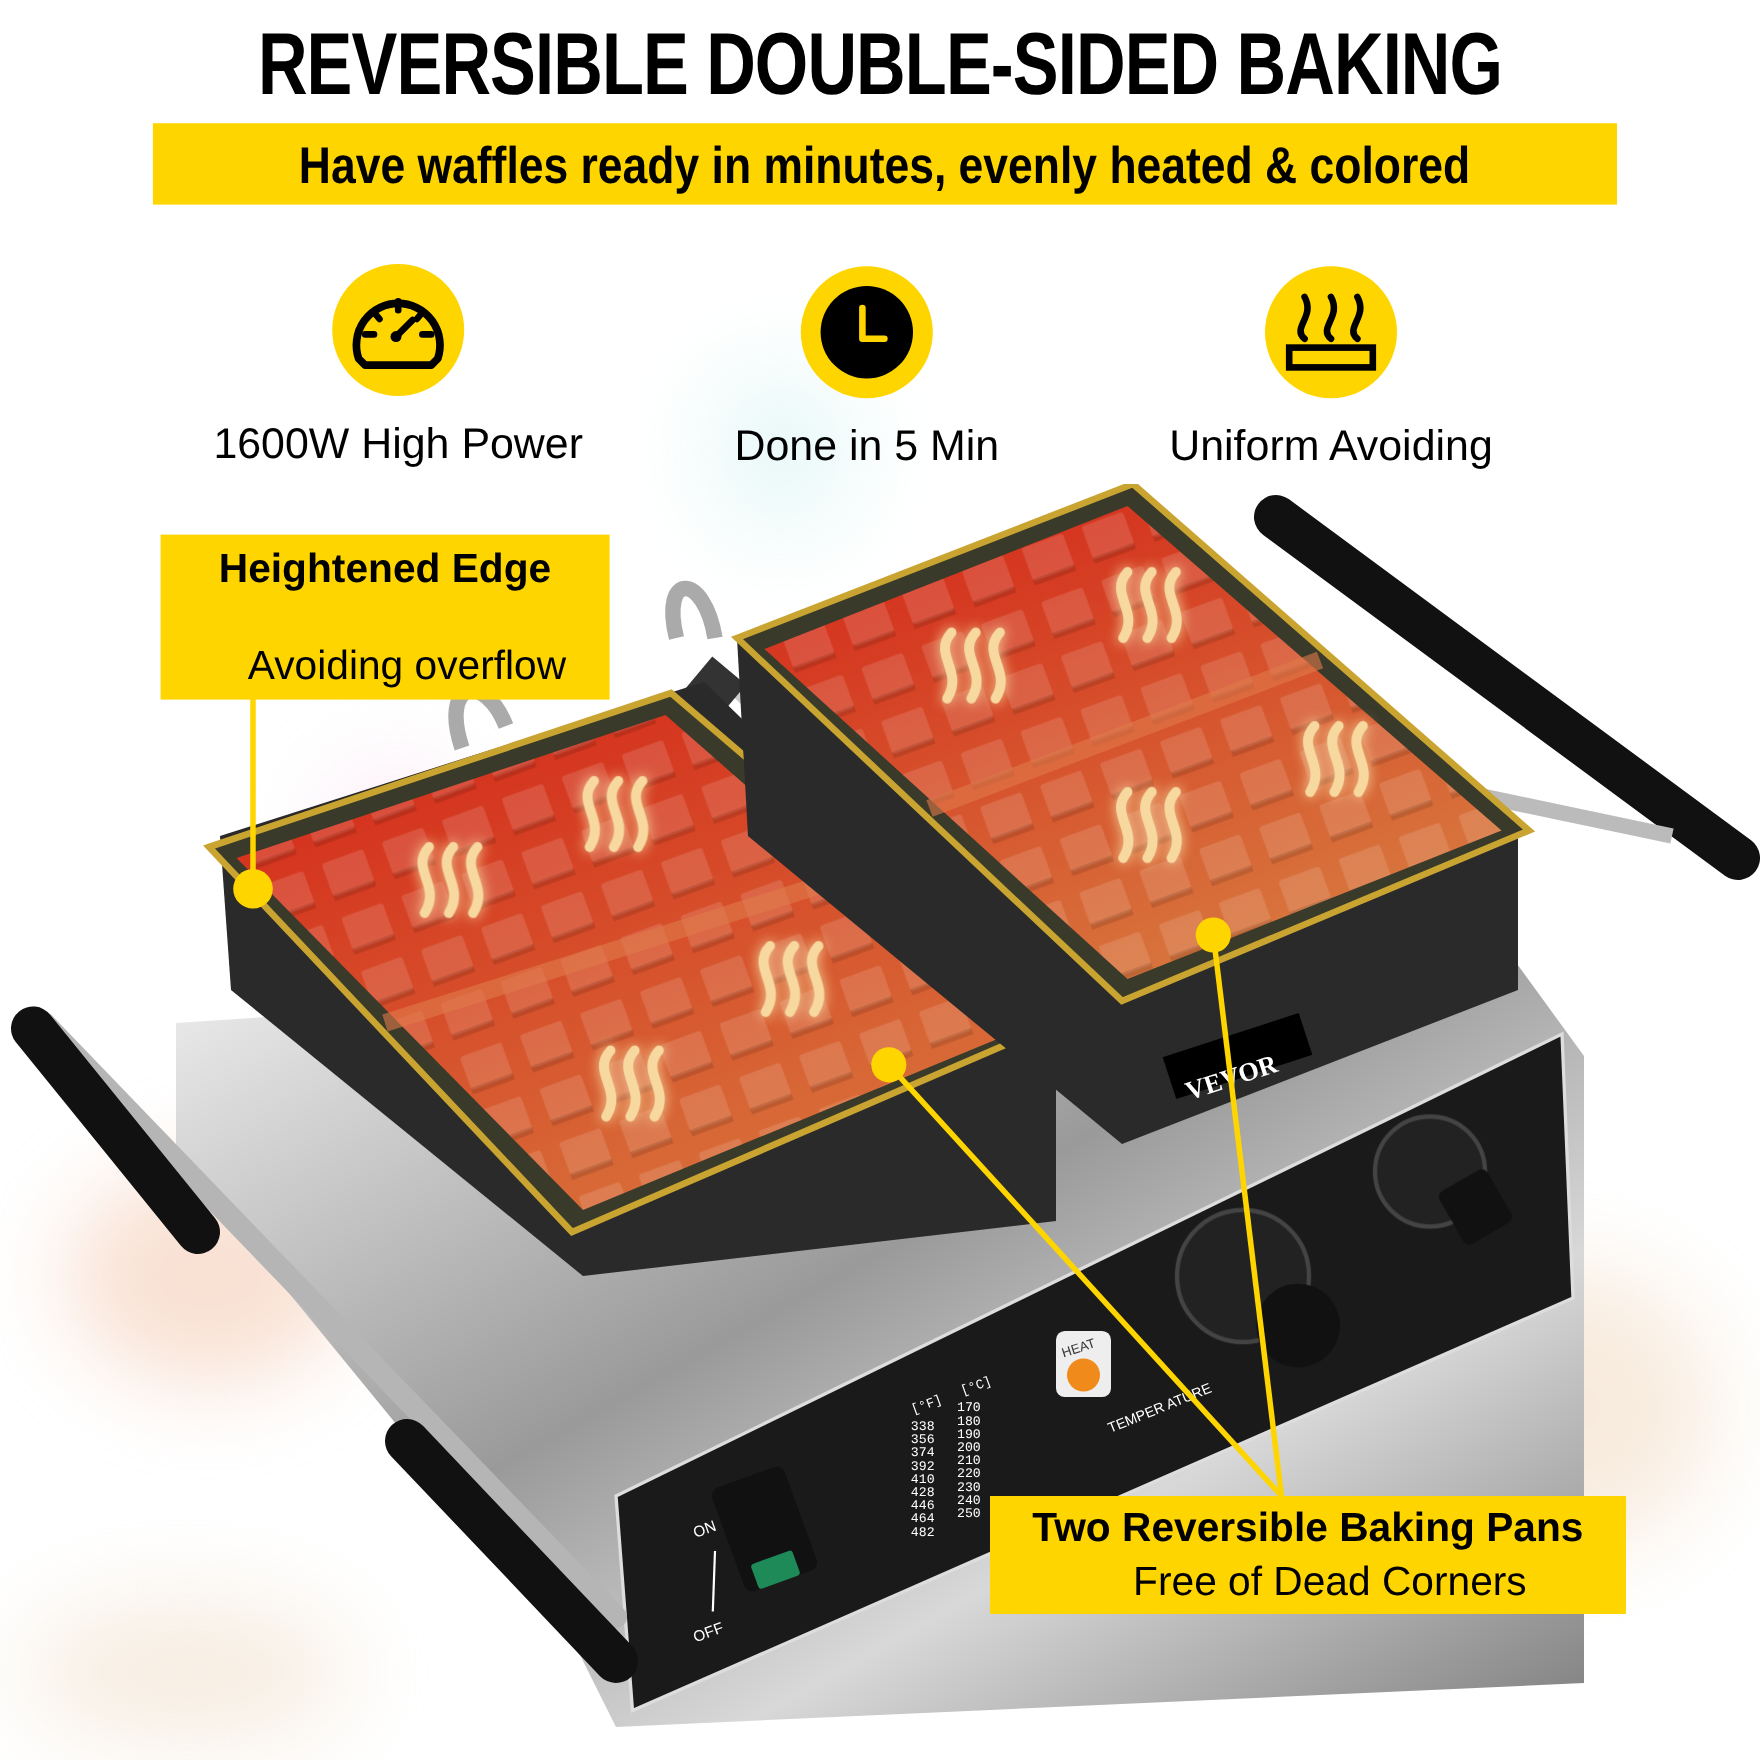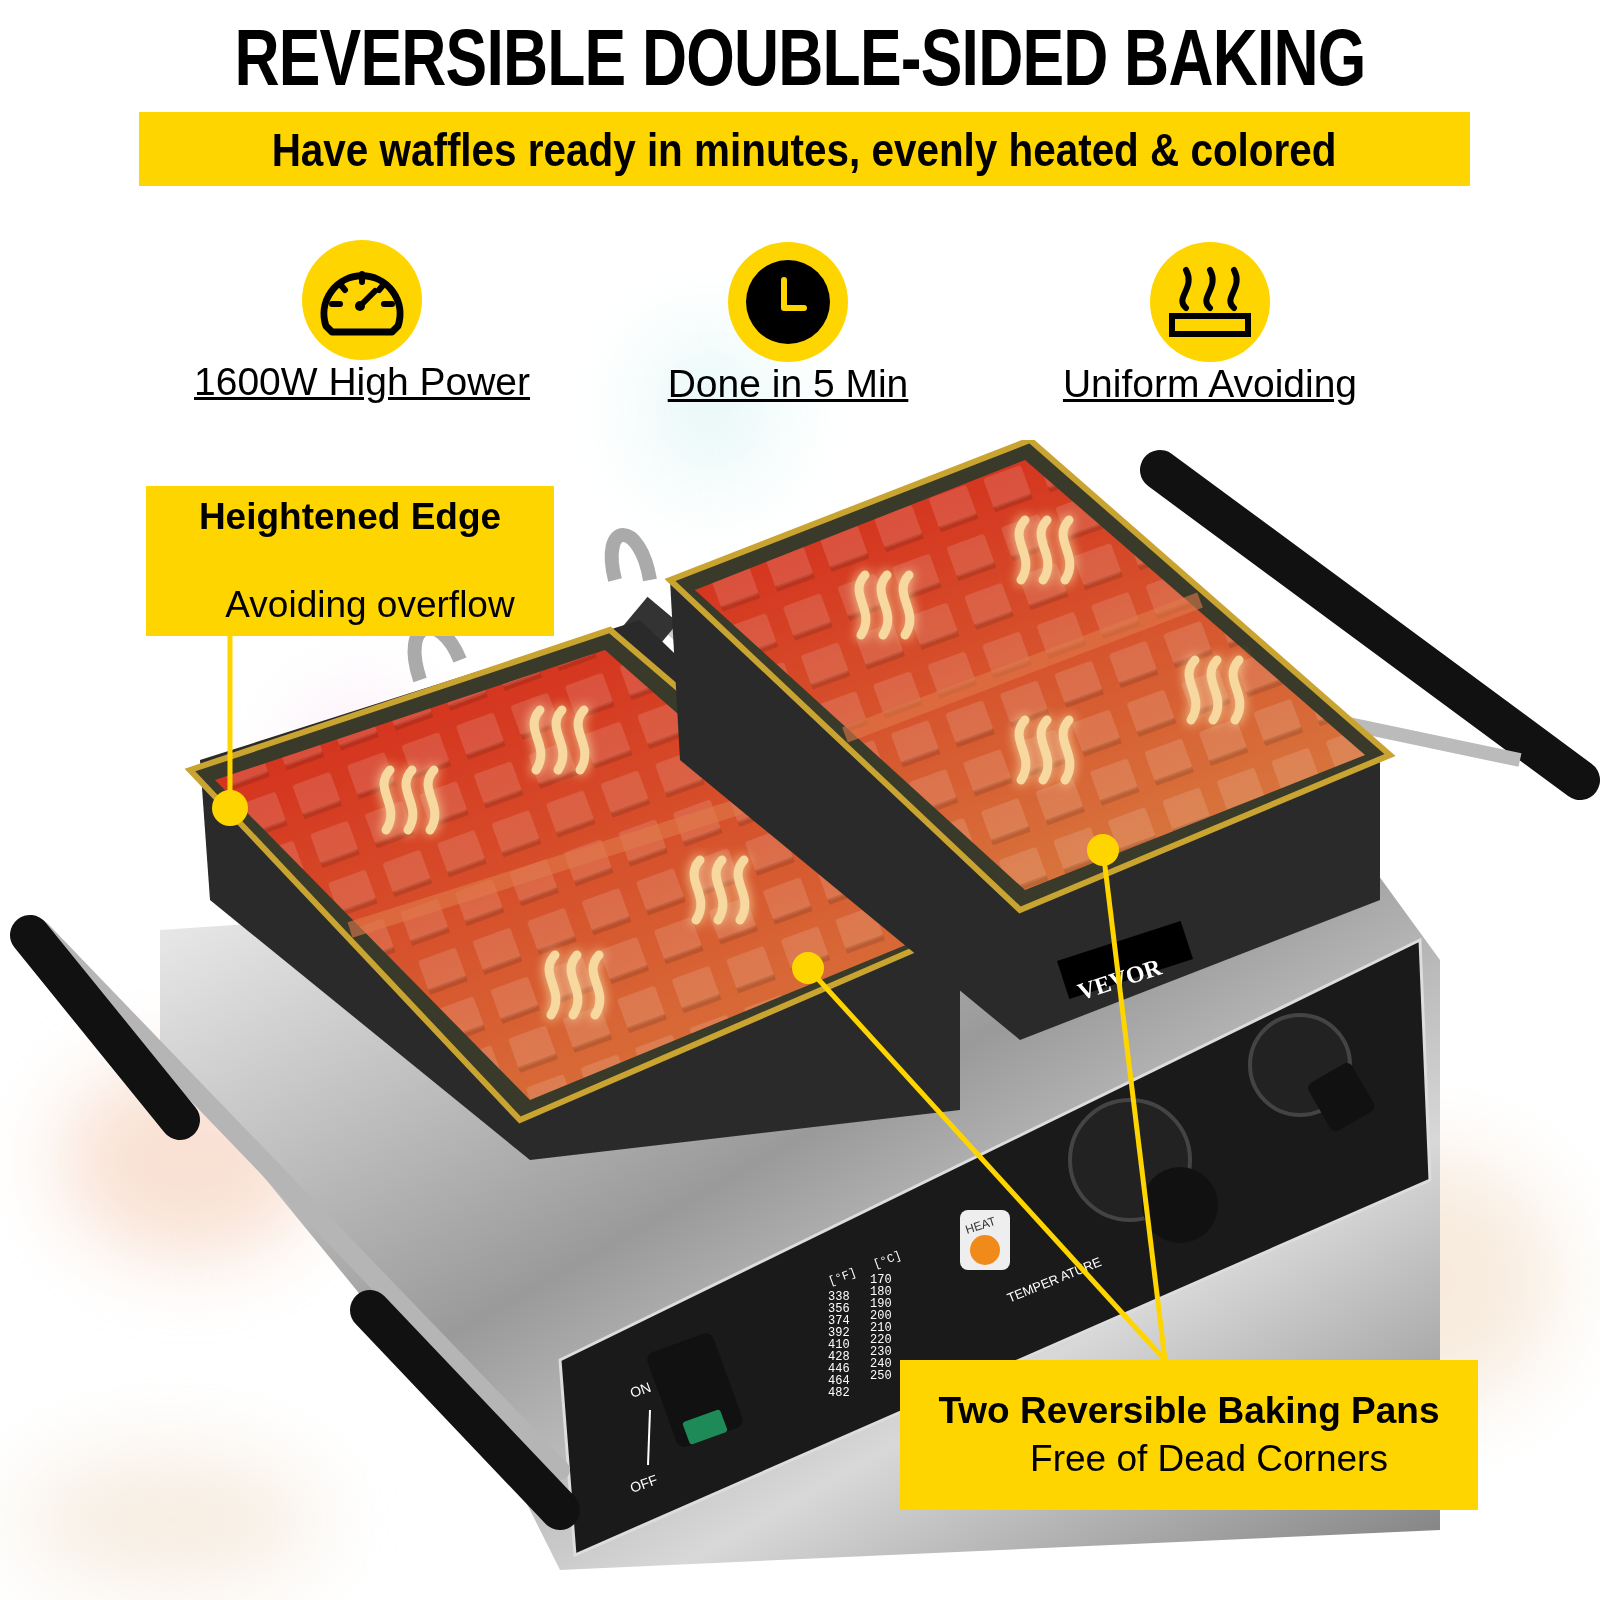--- a/index.html
+++ b/index.html
@@ -23,21 +23,21 @@
   .subtitle-text {
     font-weight: 700; font-size: 47px; white-space: nowrap;
     transform: scaleX(0.86); transform-origin: center;
   }
 
   .feature { position: absolute; width: 360px; text-align: center; }
   .feature .circle {
     width: 120px; height: 120px; border-radius: 50%; background: #FFD500;
     margin: 0 auto; display: flex; align-items: center; justify-content: center;
   }
-  .feature .label { font-size: 39px; white-space: nowrap; text-decoration: underline; }
+  .feature .label { margin-top: 22px; font-size: 39px; white-space: nowrap; }
 
   .callout {
     position: absolute; background: #FFD500; text-align: center;
     display: flex; flex-direction: column; justify-content: center;
   }
   .callout .c-title { font-weight: 700; font-size: 37px; line-height: 1.3; }
   .callout .c-sub { font-size: 37px; line-height: 1.3; padding-left: 40px; }
 
   .product { position: absolute; left: 0; top: 440px; width: 1600px; height: 1160px; }
 </style>
@@ -264,16 +264,16 @@
   <circle cx="230" cy="808" r="18" fill="#FFD500"></circle>
   <circle cx="808" cy="968" r="16" fill="#FFD500"></circle>
   <circle cx="1103" cy="850" r="16" fill="#FFD500"></circle>
 </svg>
 
 <div class="callout" style="left:146px;top:486px;width:408px;height:150px;gap:40px;">
   <div class="c-title">Heightened Edge</div>
   <div class="c-sub">Avoiding overflow</div>
 </div>
 
-<div class="callout" style="left:900px;top:1360px;width:578px;height:150px;">
+<div class="callout" style="left:900px;top:1360px;width:578px;height:107px;">
   <div class="c-title">Two Reversible Baking Pans</div>
   <div class="c-sub">Free of Dead Corners</div>
 </div>
 
 </body></html>

